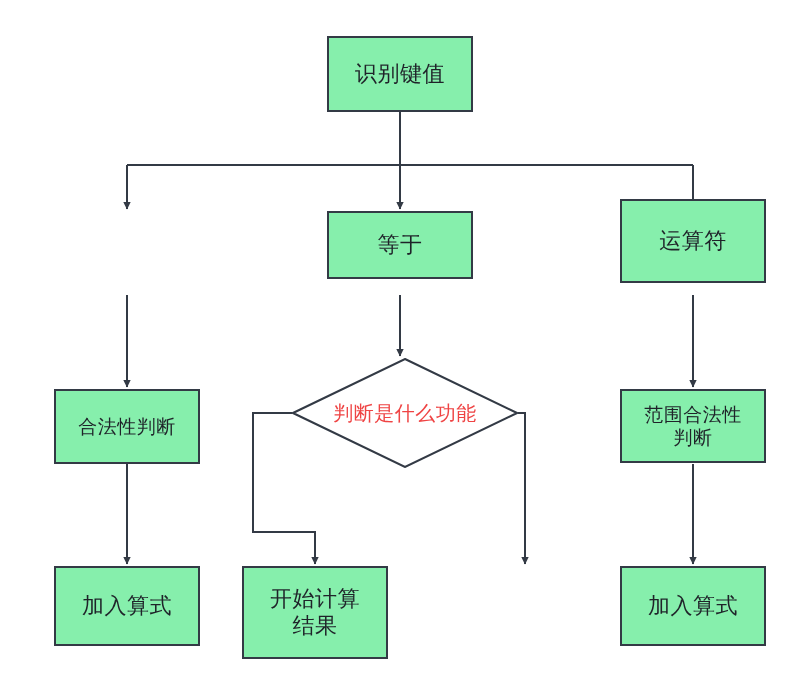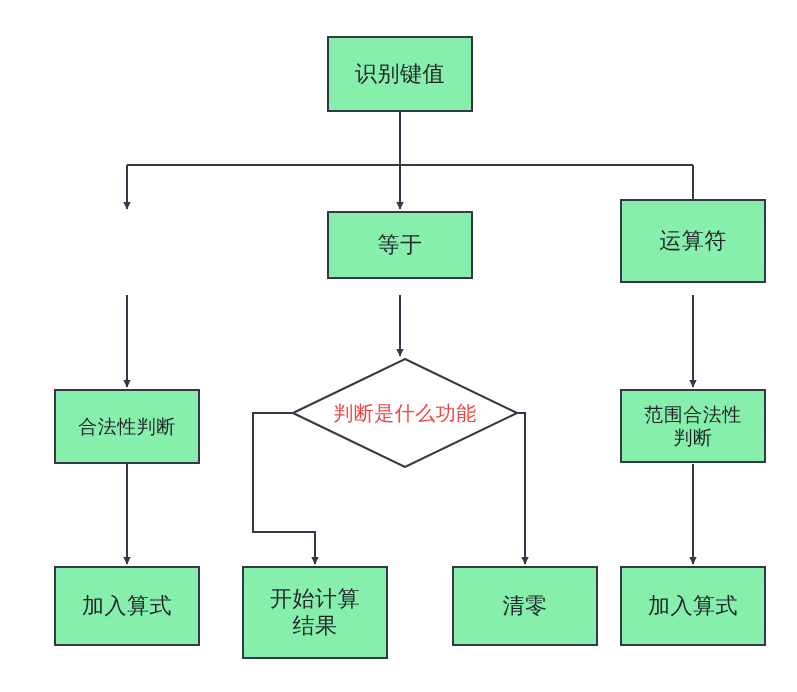--- a/index.html
+++ b/index.html
@@ -134,21 +134,18 @@
 
   <div class="node" style="left:54px; top:566px; width:146px; height:80px;">
     <span>加入算式</span>
   </div>
 
   <div class="node" style="left:242px; top:566px; width:146px; height:93px;">
     <span>开始计算
 结果</span>
   </div>
 
-  <div class="node rounded" style="left:452px; top:566px; width:146px; height:80px;">
-    <span>清零</span>
-  </div>
 
   <div class="node" style="left:620px; top:566px; width:146px; height:80px;">
     <span>加入算式</span>
   </div>
 
 </div>
 
 </body></html>

